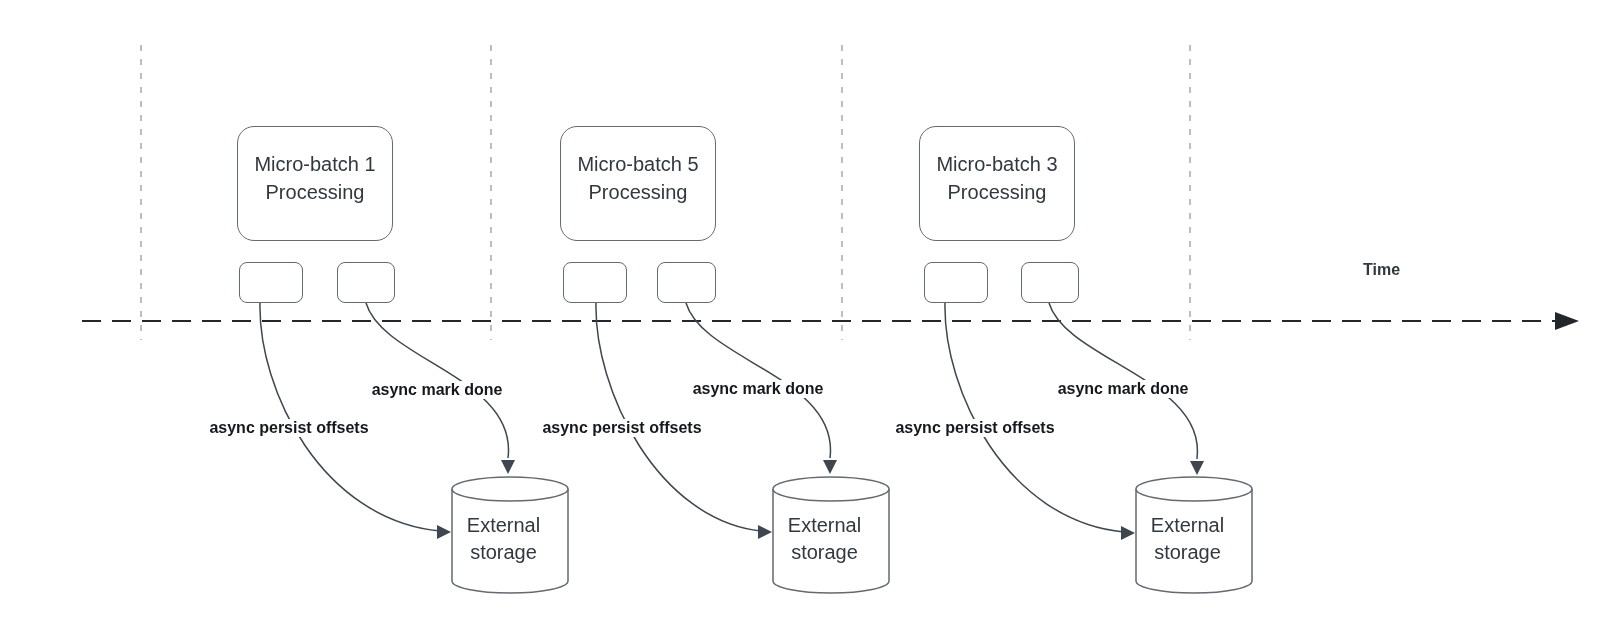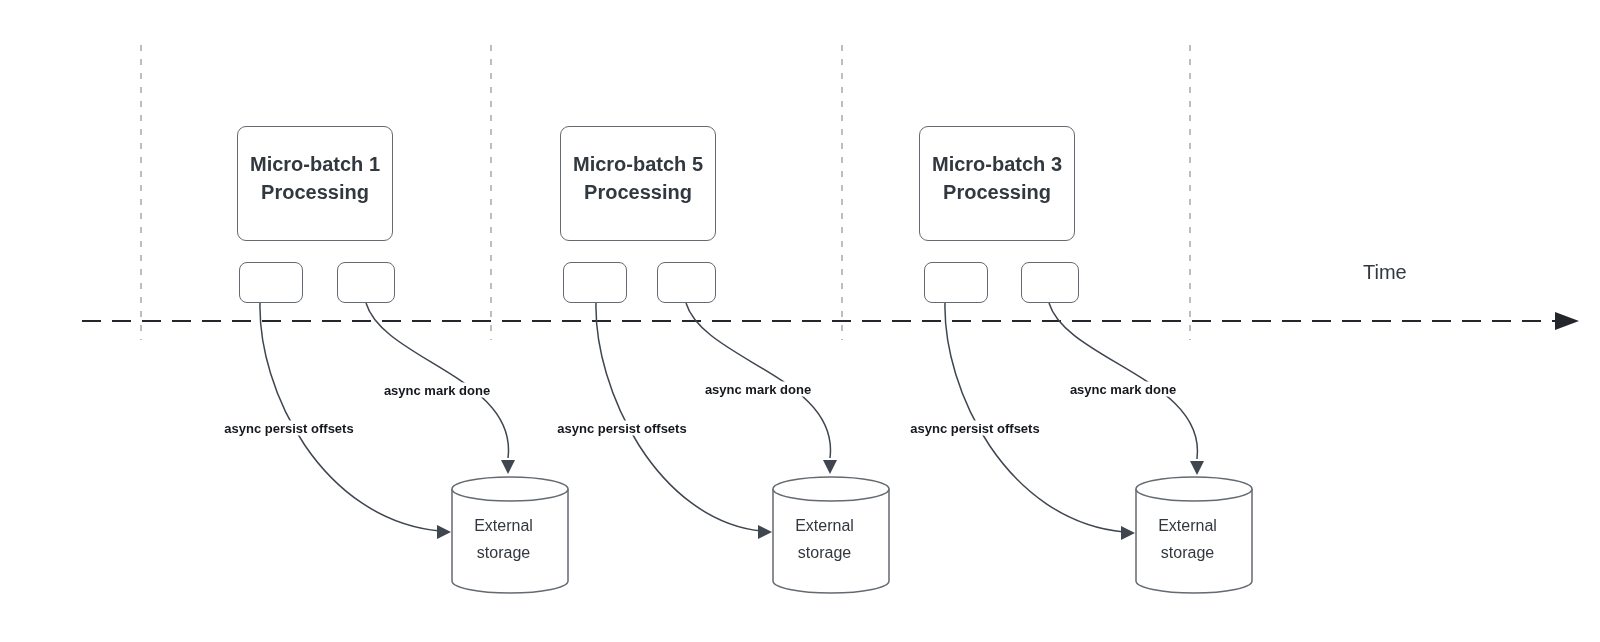--- a/index.html
+++ b/index.html
@@ -21,64 +21,64 @@
     background: var(--background);
     overflow: hidden;
   }
   .layer { position: absolute; left: 0; top: 0; }
 
   .box {
     position: absolute;
     width: 156px;
     height: 115px;
     border: 1.5px solid var(--shape_border);
-    border-radius: 9px;
+    border-radius: 17px;
     background: #fff;
     display: flex;
     flex-direction: column;
     align-items: center;
     justify-content: center;
     padding-bottom: 11px;
     font-size: 20px;
     line-height: 28px;
     color: var(--shape_text);
     text-align: center;
-    font-weight: bold;
   }
   .task-rect {
     position: absolute;
     height: 41px;
     border: 1.5px solid var(--shape_border);
     border-radius: 8px;
     background: #fff;
   }
   .conn-label {
     position: absolute;
     transform: translate(-50%, -50%);
-    font-size: 13px;
+    font-size: 16px;
     font-weight: bold;
     color: var(--connector_label_text);
     background: var(--background);
     padding: 0 3px;
     white-space: nowrap;
   }
   .cyl-text {
     position: absolute;
     width: 92px;
     text-align: center;
-    font-size: 16px;
+    font-size: 20px;
     line-height: 27px;
     color: var(--shape_text);
     padding-left: 11px;
   }
   .time-label {
     position: absolute;
-    font-size: 20px;
+    font-size: 16px;
     color: var(--shape_text);
     white-space: nowrap;
+    font-weight: bold;
   }
 
   svg .guide { stroke: var(--guide_line); stroke-width: 1.5; stroke-dasharray: 6 8; fill: none; }
   svg .axis { stroke: var(--timeline); stroke-width: 2; stroke-dasharray: 19 11; fill: none; }
   svg .axis-head { fill: var(--timeline); stroke: none; }
   svg .conn { stroke: var(--connector); stroke-width: 1.5; fill: none; }
   svg .conn-head { fill: var(--connector); stroke: none; }
   svg .cyl { stroke: var(--shape_border); stroke-width: 1.5; fill: #ffffff; }
 </style>
 </head>

